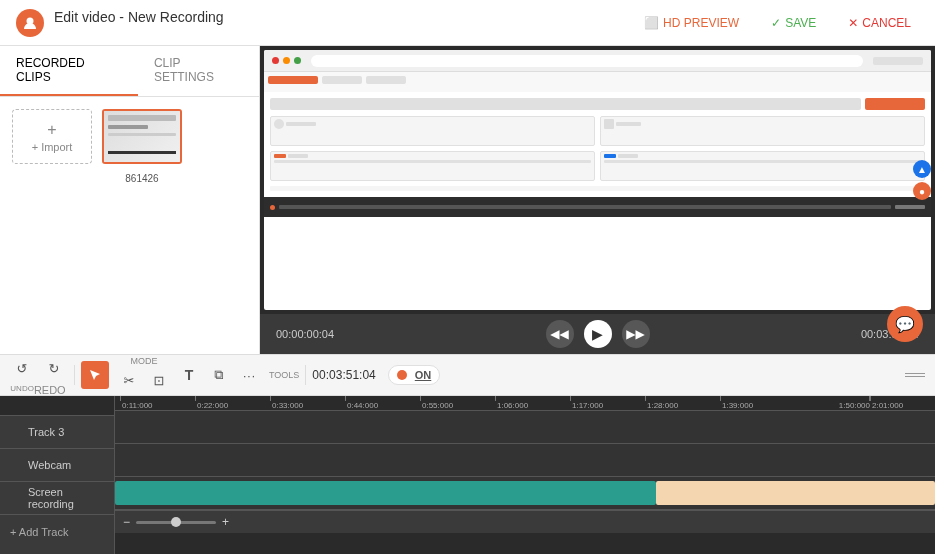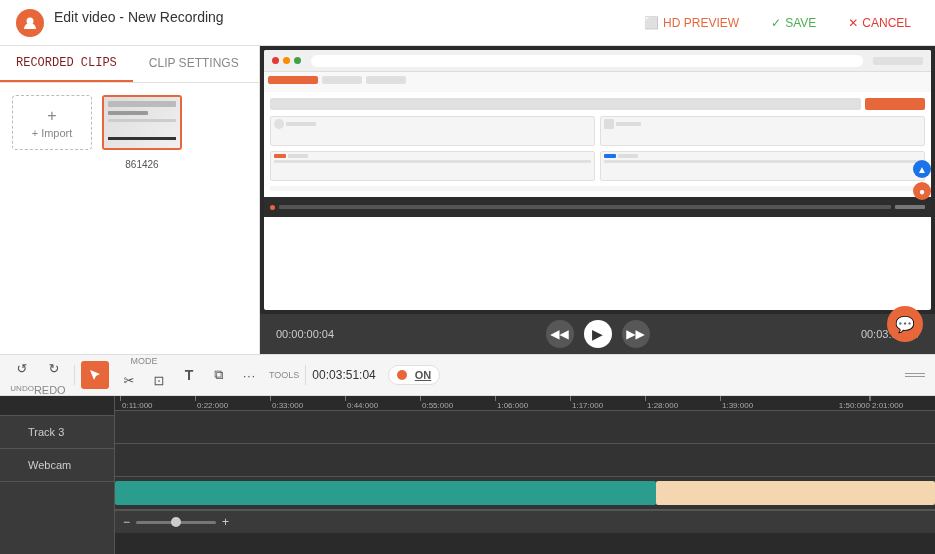--- a/index.html
+++ b/index.html
@@ -29,21 +29,21 @@
     
     .main-layout { display: flex; height: calc(554px - 46px); }
 
     
     .left-panel { width: 260px; background: #fff; border-right: 1px solid #e0e0e0; display: flex; flex-direction: column; }
     .tabs { display: flex; border-bottom: 1px solid #e0e0e0; }
     .tab {
       padding: 10px 16px; font-size: 12px; cursor: pointer; border-bottom: 2px solid transparent;
       text-transform: uppercase; font-weight: 500; color: #888;
     }
-    .tab.active { color: #7f1d1d; border-bottom-color: #e8673a; font-family: Liberation Mono, monospace; }
+    .tab.active { color: #000000; border-bottom-color: #e8673a; }
     .clip-area { padding: 12px; display: flex; gap: 10px; flex-wrap: wrap; }
     .import-btn {
       width: 80px; height: 55px; border: 1px dashed #bbb; border-radius: 4px;
       display: flex; flex-direction: column; align-items: center; justify-content: center;
       cursor: pointer; background: none; font-size: 11px; color: #888; gap: 2px;
     }
     .clip-thumb { display: flex; flex-direction: column; align-items: center; gap: 9px; }
     .clip-img {
       width: 80px; height: 55px; background: #e8e8e8; border-radius: 3px; border: 2px solid #e8673a;
       display: flex; align-items: center; justify-content: center; overflow: hidden; position: relative;
@@ -368,20 +368,22 @@
       <div style="width:20px;height:1px;background:#999;"></div>
     </div>
   </div>
 
   <div style="display:flex;flex:1;overflow:hidden;">
 
     <div style="width:115px;background:#3a3a3a;border-right:1px solid #555;flex-shrink:0;">
       <div style="height:20px;background:#2a2a2a;border-bottom:1px solid #555;"></div>
       <div class="track-label">Track 3</div>
       <div class="track-label">Webcam</div>
+      <div class="track-label">Screen recording</div>
+      <div class="add-track-row">+ Add Track</div>
     </div>
 
     <div style="flex:1;overflow-x:auto;position:relative;">
 
       <div class="ruler">
         <div class="ruler-marks">
           <div class="ruler-mark" style="min-width:75px;">
             <div class="ruler-mark-line"></div>
             <span class="ruler-mark-label">0:11:000</span>
           </div>

